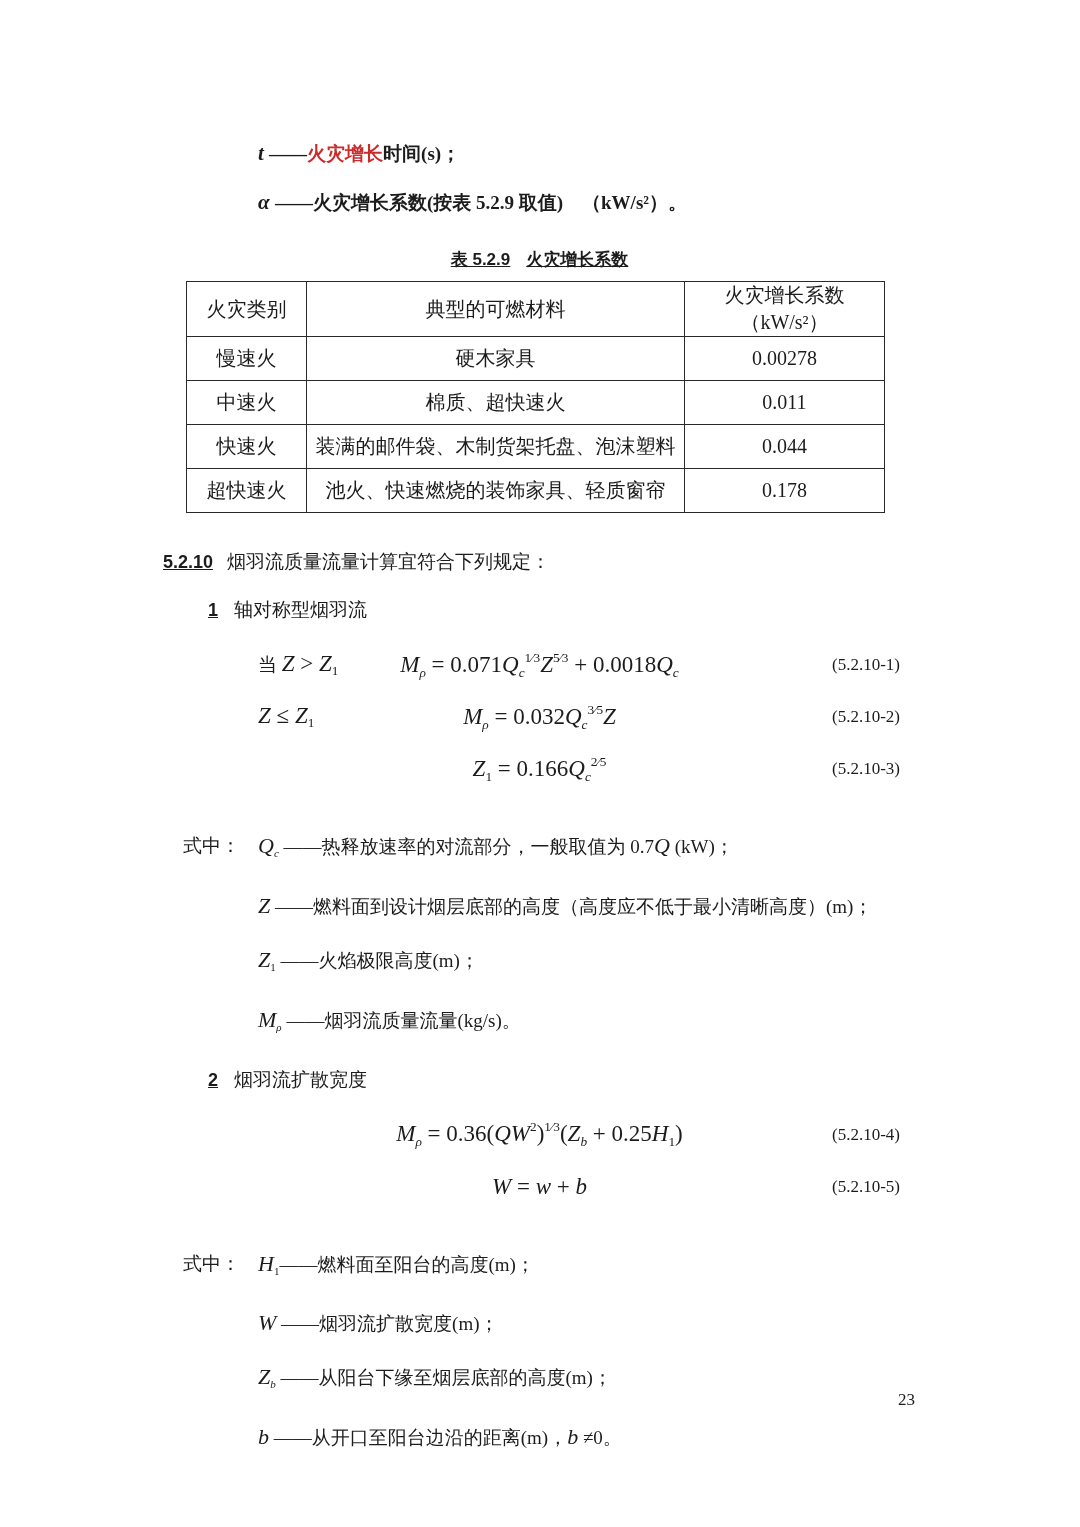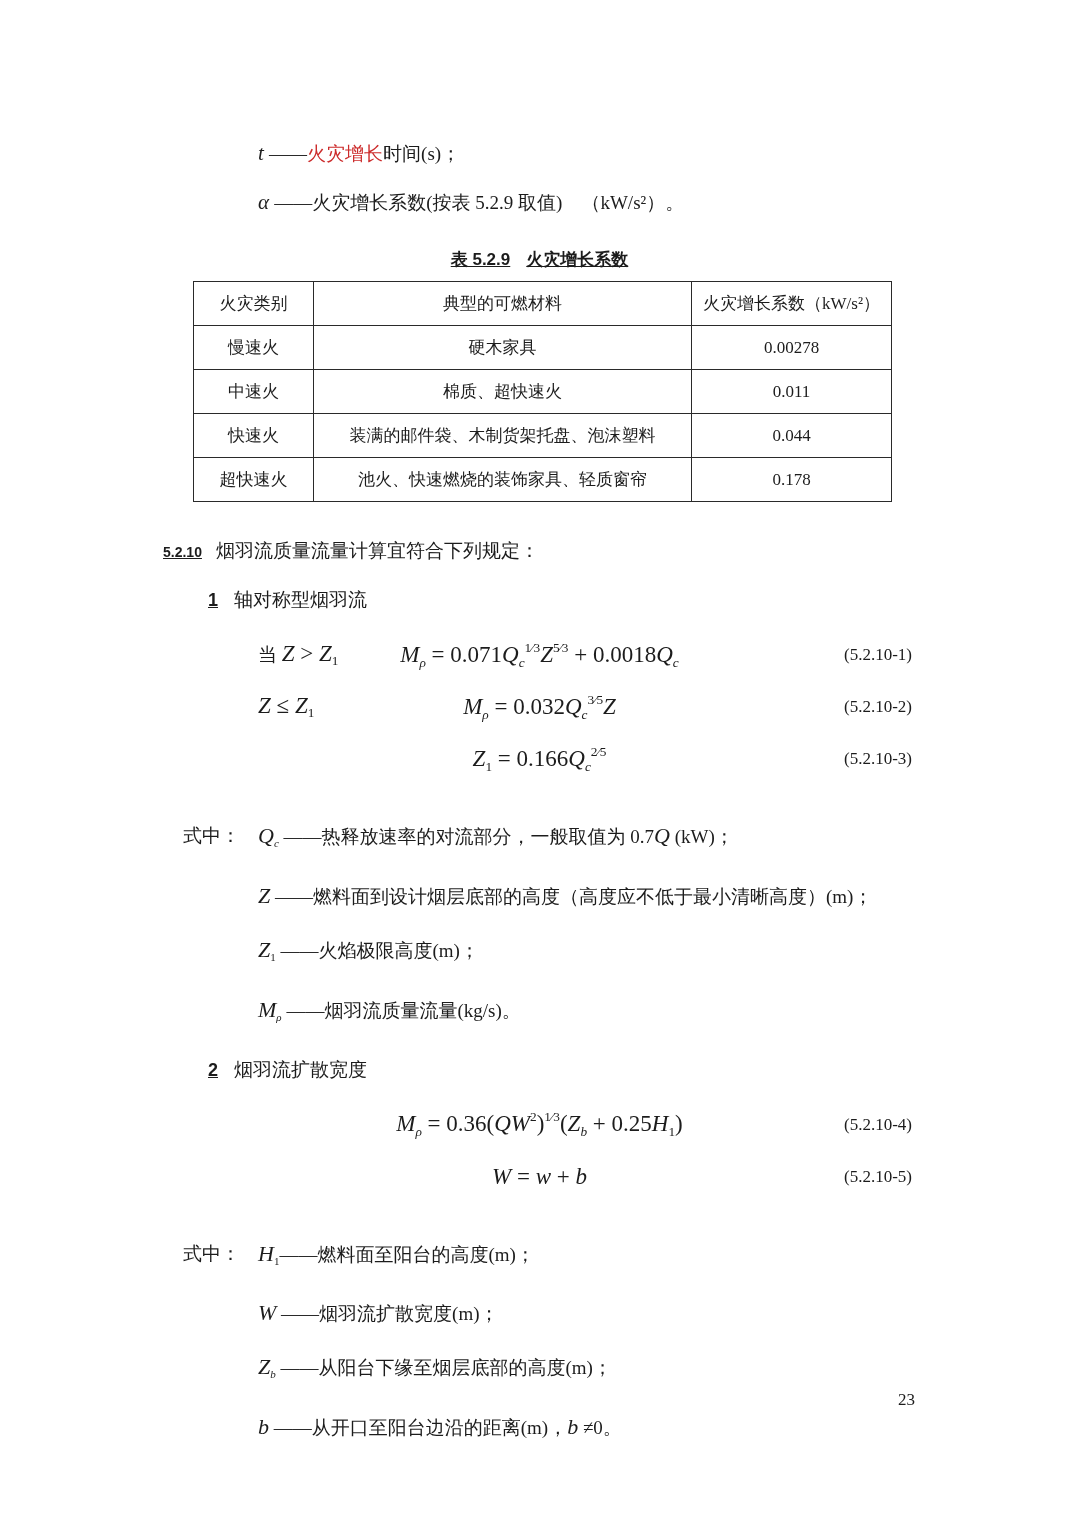--- a/index.html
+++ b/index.html
@@ -16,60 +16,60 @@
 
   
   .tk-n{font-style:normal;}
   .tk-i{font-style:italic;}
   .tk-r{color:var(--red,#cc2b2b);}
   .tk-cn{font-size:19px;}
   .tk-sub{font-size:58%;vertical-align:-0.35em;}
   .tk-isub{font-size:58%;vertical-align:-0.35em;font-style:italic;}
   .tk-sup{font-size:58%;vertical-align:0.75em;}
 
-  .intro-line{margin-left:95px;font-size:19px;line-height:30px;}
+  .intro-line{margin-left:95px;font-size:19px;line-height:30px;font-weight:bold;}
   .intro-line.first{padding-top:138px;}
   .intro-line.second{margin-top:18px;}
   .intro-line .tk-i{font-size:21px;}
 
   .table-title{margin-top:30px;text-align:center;font-size:17px;}
   .table-title span{margin:0 8px;}
 
   table.fire{
-    margin-top:10px;margin-left:30px;
+    margin-top:10px;margin-left:23px;
     border-collapse:collapse;
     width:698px;
-    font-size:17px;
+    font-size:20px;
     table-layout:fixed;
   }
   table.fire td{
     border:1px solid #2a2a2a;
     text-align:center;
     height:43px;
     padding:0 4px;
   }
   table.fire col.c1{width:120px;}
   table.fire col.c2{width:378px;}
   table.fire col.c3{width:200px;}
 
   .section-line{margin-top:34px;font-size:19px;line-height:30px;}
-  .section-line .sec-num{font-size:14px;margin-right:14px;}
+  .section-line .sec-num{font-size:18px;margin-right:14px;}
   .sub-line{margin-top:18px;margin-left:45px;font-size:19px;line-height:30px;}
   .sub-line .sub-num{font-size:18px;margin-right:16px;}
 
   .eq-row{
     position:relative;
     min-height:52px;
     display:flex;align-items:center;justify-content:center;
     font-size:23px;
   }
   .eq-row.r1{margin-top:14px;}
   .eq-cond{position:absolute;left:95px;top:50%;transform:translateY(-50%);}
   .eq-num{
-    position:absolute;right:4px;top:50%;transform:translateY(-50%);
+    position:absolute;right:16px;top:50%;transform:translateY(-50%);
     font-size:17px;font-style:normal;
   }
 
   .def-block{margin-top:36px;}
   .def-row{
     position:relative;
     padding-left:95px;
     font-size:19px;line-height:30px;
     margin-bottom:23px;
   }

